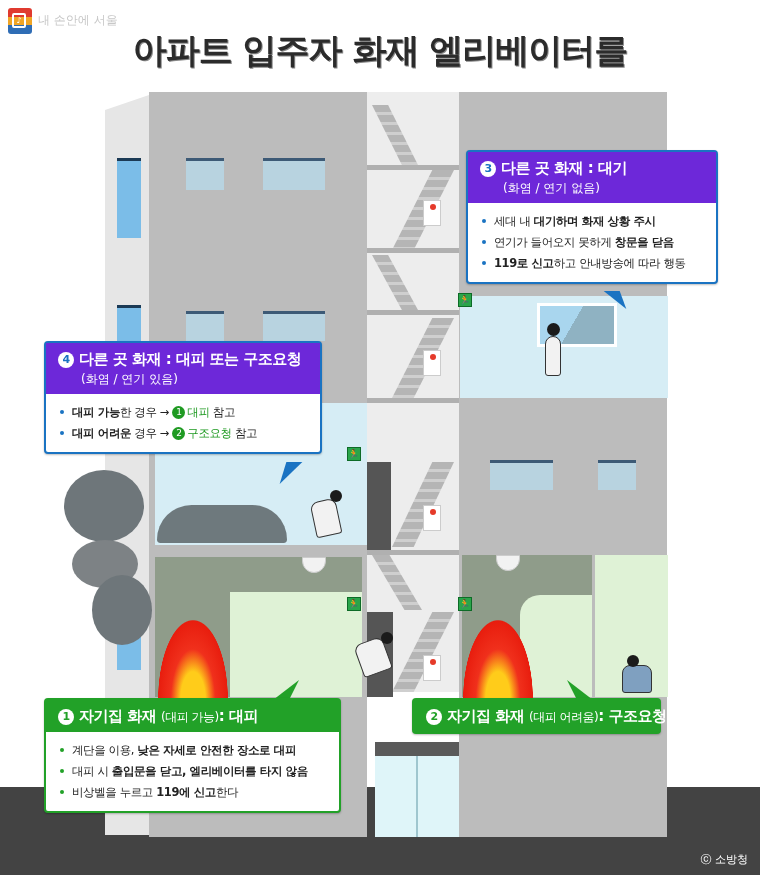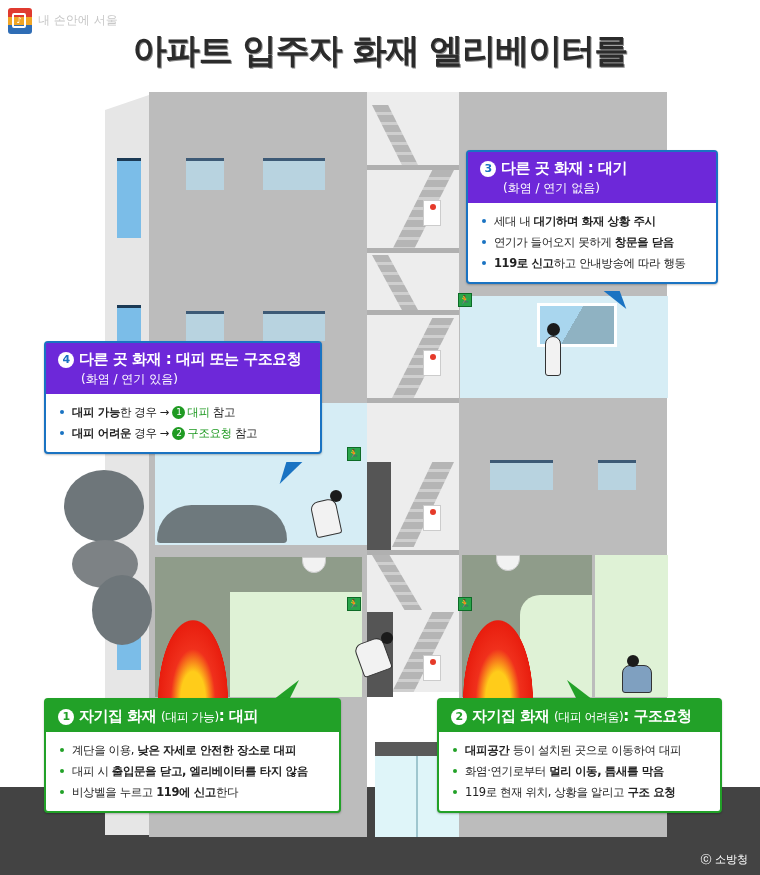--- a/index.html
+++ b/index.html
@@ -188,24 +188,19 @@
     <div class="head-title"><span class="num">1</span><span>자기집 화재</span> <span class="small">(대피 가능)</span><span>:  대피</span></div>
   </div>
   <ul>
     <li><span class="dot"></span><span>계단을 이용, </span><b>낮은 자세로 안전한 장소로 대피</b></li>
     <li><span class="dot"></span><span>대피 시 </span><b>출입문을 닫고, 엘리베이터를 타지 않음</b></li>
     <li><span class="dot"></span><span>비상벨을 누르고 </span><b>119에 신고</b><span>한다</span></li>
   </ul>
 </div>
 
 <div class="abs tail" style="left:570px;top:680px;border-left:4px solid transparent;border-right:12px solid transparent;border-bottom:20px solid #22a128;transform:skewX(35deg);"></div>
-<div class="abs box green" style="left:437px;top:698px;width:285px;">
+<div class="abs box green" style="left:412px;top:698px;width:249px;">
   <div class="head-band">
     <div class="head-title"><span class="num">2</span><span>자기집 화재</span> <span class="small">(대피 어려움)</span><span>:  구조요청</span></div>
   </div>
-  <ul>
-    <li><span class="dot"></span><b>대피공간</b><span> 등이 설치된 곳으로 이동하여 대피</span></li>
-    <li><span class="dot"></span><span>화염·연기로부터 </span><b>멀리 이동, 틈새를 막음</b></li>
-    <li><span class="dot"></span><span>119로 현재 위치, 상황을 알리고 </span><b>구조 요청</b></li>
-  </ul>
 </div>
 
 <div class="abs credit">ⓒ 소방청</div>
 
 </body></html>

